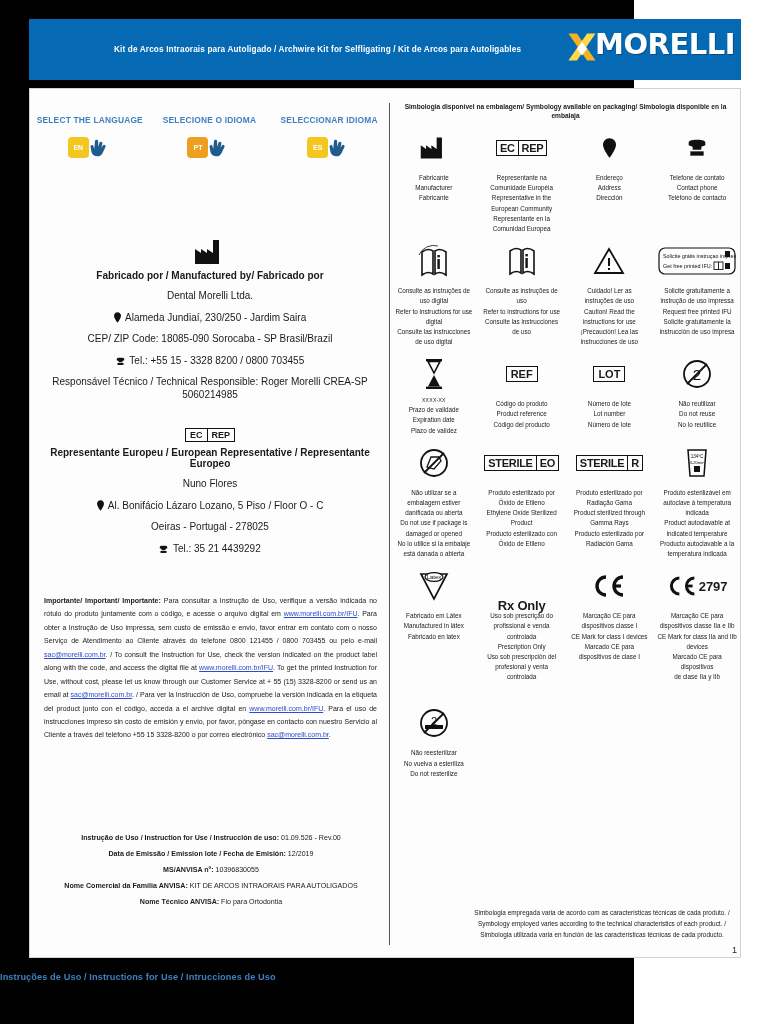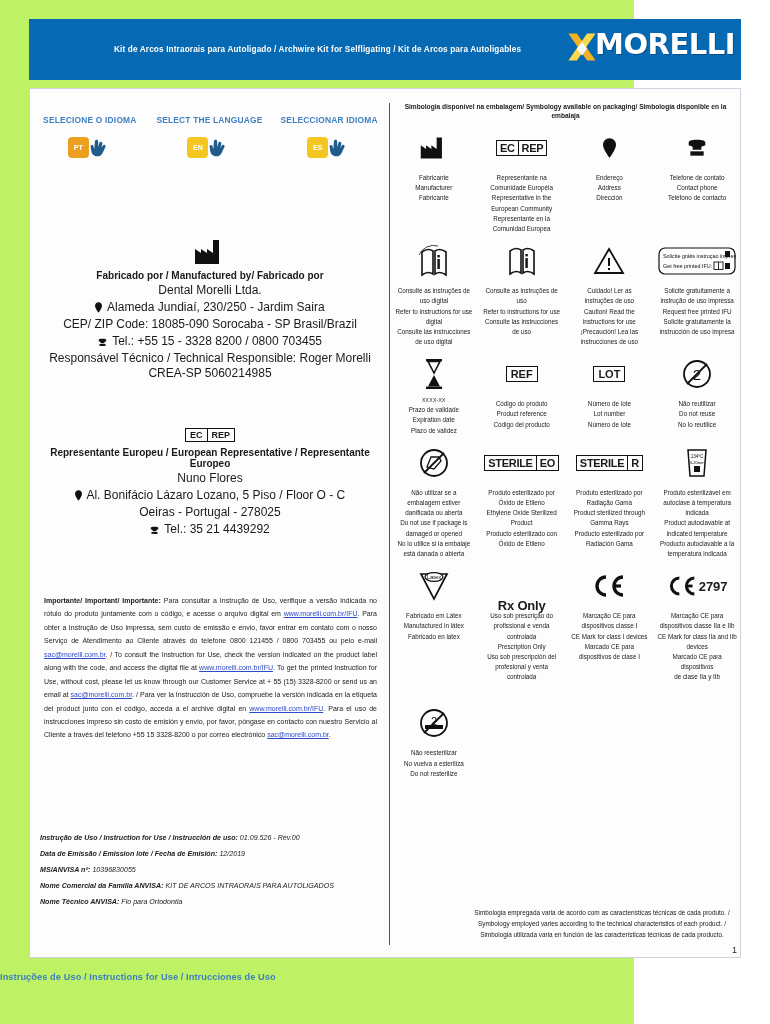--- a/index.html
+++ b/index.html
@@ -7,21 +7,21 @@
   body{
     width:770px;height:1024px;
     background:#ffffff;
     font-family:"Liberation Sans", sans-serif;
     color:#1a1a1a;
     overflow:hidden;
     position:relative;
   }
   .page{
     position:absolute;left:0;top:0;width:634px;height:1024px;
-    background:#bef264;
+    background:#000000;
   }
   
   .header{
     position:absolute;left:29px;top:19px;width:712px;height:61px;
     background:#0569b3;
     display:flex;align-items:center;
   }
   .header-title{
     color:#ffffff;font-size:8.2px;font-weight:bold;
     letter-spacing:.15px;
@@ -72,40 +72,40 @@
   .chip-en{background:#f4c620;}
   .chip-es{background:#f4c620;}
   .hand{width:26px;height:26px;margin-left:-3px;}
   
   .cblock{text-align:center;}
   .sym-ic{display:block;margin:0 auto;}
   .blk-title{
     font-size:10px;font-weight:bold;
     margin-top:5px;
   }
-  .blk-line{font-size:12px;margin-top:2px;line-height:1.25;}
+  .blk-line{font-size:10px;margin-top:9px;line-height:1.25;}
   .blk-line .gi{display:inline-block;vertical-align:-2px;margin-right:2px;}
   .ecrep{
     display:inline-flex;border:1.4px solid #111;margin:0 auto;
   }
   .ecrep span{
     font-size:9px;font-weight:bold;padding:1px 4px;font-family:"Liberation Sans",sans-serif;
   }
   .ecrep span:first-child{border-right:1.4px solid #111;}
   
   .para{
     position:absolute;left:14px;top:505px;width:333px;
     font-size:7px;line-height:1.92;text-align:justify;color:#1a1a1a;
   }
   .para b{font-weight:bold;}
   .lnk{color:#2d4bc8;text-decoration:underline;}
   
   .meta{
-    position:absolute;left:10px;top:742px;width:342px;text-align:left;
-    font-size:7.1px;line-height:2.25;font-style:italic;
+    position:absolute;left:10px;top:742px;width:342px;text-align:center;
+    font-size:7.1px;line-height:2.25;
   }
   .meta b{font-weight:bold;}
   
   .sym-head{
     position:absolute;left:0;top:14px;width:351px;text-align:center;
     font-size:6.6px;font-weight:bold;line-height:1.3;padding:0 4px;
     box-sizing:border-box;
   }
   .grid{
     position:absolute;left:0;top:32px;width:351px;
@@ -164,35 +164,35 @@
   </div>
 
   <div class="frame">
     <div class="divider"></div>
 
     <div class="col-left">
 
       <div class="lang-row">
 
         <div class="lang-item">
-          <div class="lang-label">SELECIONE O IDIOMA</div>
+          <div class="lang-label">SELECT THE LANGUAGE</div>
           <div class="lang-btn-wrap">
-            <div class="lang-chip chip-pt">PT</div>
+            <div class="lang-chip chip-en">EN</div>
             <svg class="hand" viewBox="0 0 32 32">
               <path d="M11 9 C11 6.5 15 6.5 15 9 L15 16 L16.5 11 C17 8.6 20.6 9.5 20.2 11.8
                        L19 17 L20.8 14.2 C22 12.3 25 13.8 23.9 16 L20.6 23 C19.3 26 17 27.5 14 27.5
                        C10 27.5 7.2 25 6.6 21.4 L5.6 15.8 C5.2 13.4 8.6 12.6 9.2 15 L10.2 18.6 Z" fill="#1f5c8b"></path>
             </svg>
           </div>
         </div>
 
         <div class="lang-item">
-          <div class="lang-label">SELECT THE LANGUAGE</div>
+          <div class="lang-label">SELECIONE O IDIOMA</div>
           <div class="lang-btn-wrap">
-            <div class="lang-chip chip-en">EN</div>
+            <div class="lang-chip chip-pt">PT</div>
             <svg class="hand" viewBox="0 0 32 32">
               <path d="M11 9 C11 6.5 15 6.5 15 9 L15 16 L16.5 11 C17 8.6 20.6 9.5 20.2 11.8
                        L19 17 L20.8 14.2 C22 12.3 25 13.8 23.9 16 L20.6 23 C19.3 26 17 27.5 14 27.5
                        C10 27.5 7.2 25 6.6 21.4 L5.6 15.8 C5.2 13.4 8.6 12.6 9.2 15 L10.2 18.6 Z" fill="#1f5c8b"></path>
             </svg>
           </div>
         </div>
 
         <div class="lang-item">
           <div class="lang-label">SELECCIONAR IDIOMA</div>

